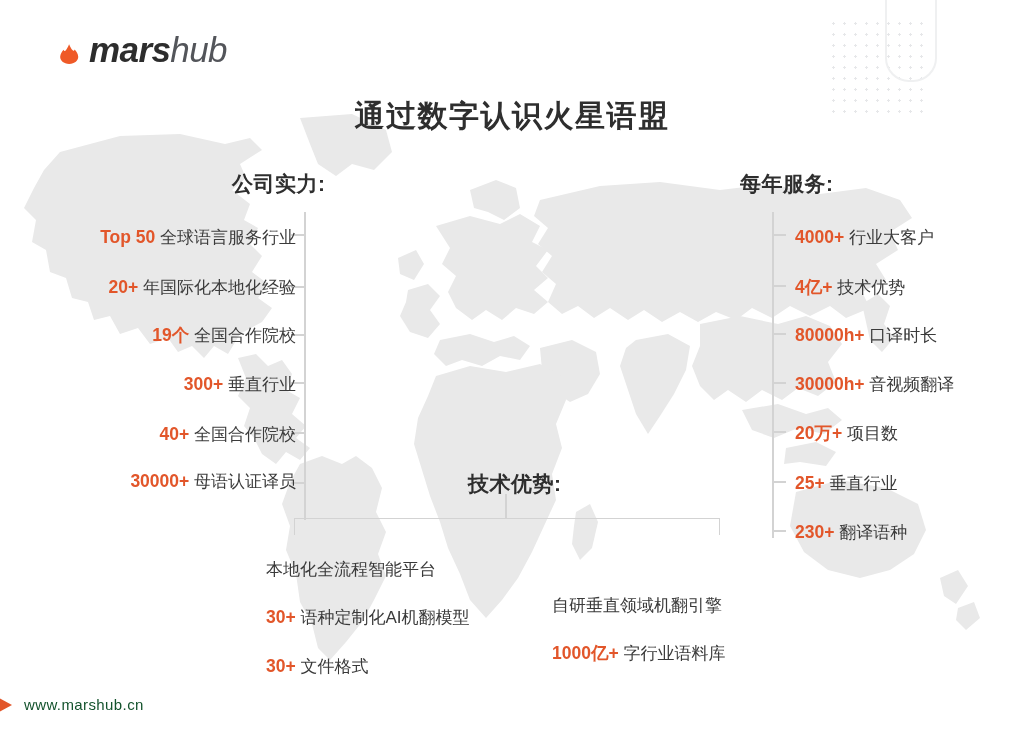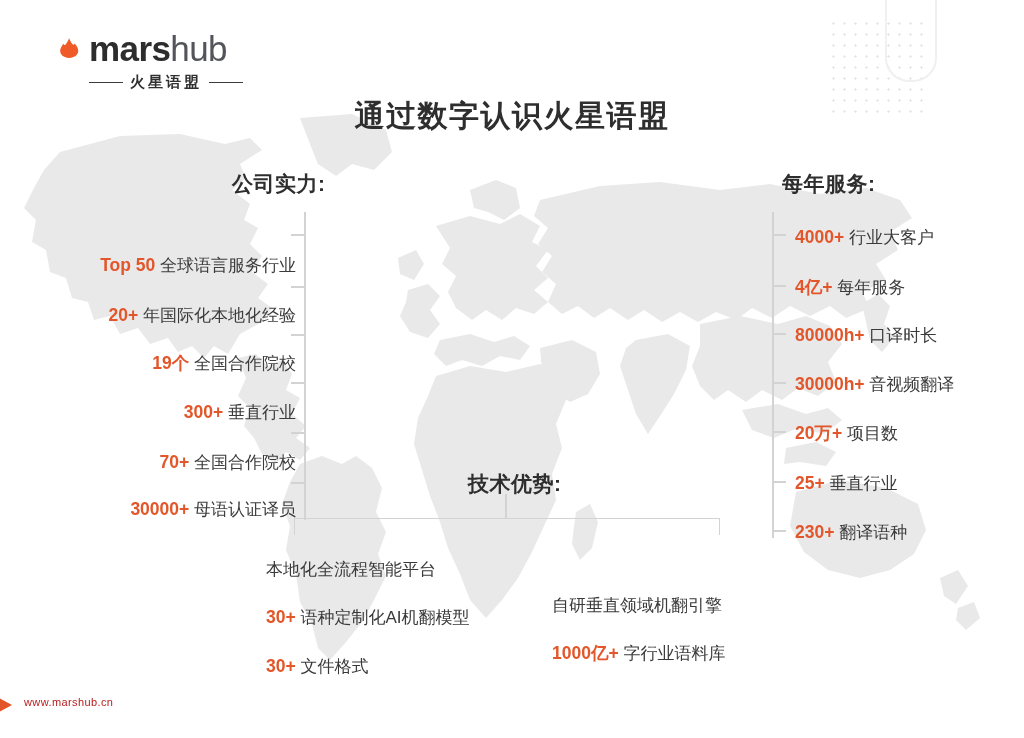--- a/index.html
+++ b/index.html
@@ -63,22 +63,23 @@
   .logo {
     position: absolute;
     left: 56px;
     top: 30px;
     width: 230px;
     height: 62px;
     z-index: 5;
   }
   .logo-row {
     display: flex;
-    align-items: center;
+    align-items: flex-end;
     height: 38px;
+    font-style: italic;
   }
   .logo-flame {
     width: 26px;
     height: 26px;
     margin-right: 7px;
     flex: 0 0 auto;
     display: block;
   }
   .logo-word {
     font-size: 35px;
@@ -136,21 +137,21 @@
   .sec-head {
     position: absolute;
     font-size: 21px;
     font-weight: bold;
     color: #2e2e2e;
     letter-spacing: 0.5px;
     z-index: 5;
     white-space: nowrap;
   }
   .sec-head.left   { left: 232px; top: 170px; }
-  .sec-head.right  { left: 740px; top: 170px; margin-left: 42px; }
+  .sec-head.right  { left: 740px; top: 170px; }
   .sec-head.center { left: 452px; top: 470px; margin-left: 16px; }
 
   
   .stat {
     position: absolute;
     font-size: 17px;
     line-height: 22px;
     white-space: nowrap;
     color: #3a3a3a;
     z-index: 5;
@@ -162,21 +163,20 @@
   }
   .stat .lbl {
     color: #3b3b3b;
     font-weight: normal;
   }
 
   
   .col-left .stat {
     right: 728px;         
     text-align: left;
-    margin-top: 28px;
   }
   
   .col-right .stat {
     left: 795px;
     text-align: left;
   }
 
   
   .axis {
     position: absolute;
@@ -245,23 +245,23 @@
     height: 0;
     border-top: 11px solid transparent;
     border-bottom: 11px solid transparent;
     border-left: 20px solid #e2562a;
     z-index: 5;
   }
   .footer-url {
     position: absolute;
     left: 24px;
     top: 696px;
-    font-size: 11px;
+    font-size: 15px;
     letter-spacing: 0.4px;
-    color: #b91c1c;
+    color: #14532d;
     z-index: 5;
     white-space: nowrap;
   }
 </style>
 </head>
 <body>
 
 <div class="page">
 
   <svg class="worldmap" viewBox="0 0 1024 566" preserveAspectRatio="xMidYMid slice" aria-hidden="true">
@@ -337,25 +337,20 @@
       <svg class="logo-flame" viewBox="0 0 26 26" aria-hidden="true">
         <path d="M13.1 2.3 c1.3 3.0 2.1 4.6 3.6 6.0 c1.0 1.0 1.5 0.6 1.9 -0.7
                  c1.9 2.1 3.4 4.4 3.6 7.0 c0.3 4.1 -3.5 7.3 -9.0 7.3
                  c-5.5 0 -9.3 -3.2 -9.0 -7.3 c0.2 -2.7 1.6 -4.8 3.4 -6.8
                  c0.5 1.4 1.1 1.7 2.0 0.6 C11.0 6.8 11.9 5.2 13.1 2.3 Z" fill="#ef5a28"></path>
       </svg>
       <div class="logo-word">
         <span class="w-bold">mars</span><span class="w-light">hub</span>
       </div>
     </div>
-    <div class="logo-sub">
-      <span class="rule"></span>
-      <span class="cn">火星语盟</span>
-      <span class="rule"></span>
-    </div>
   </div>
 
   <div class="main-title">通过数字认识火星语盟</div>
 
   <div class="sec-head left">公司实力:</div>
 
   <div class="axis axis-left"></div>
   <div class="tick tick-left" style="top:234px"></div>
   <div class="tick tick-left" style="top:286px"></div>
   <div class="tick tick-left" style="top:334px"></div>
@@ -374,21 +369,21 @@
     </div>
     <div class="stat" style="top:324px">
       <span class="num">19个</span>
       <span class="lbl">全国合作院校</span>
     </div>
     <div class="stat" style="top:373px">
       <span class="num">300+</span>
       <span class="lbl">垂直行业</span>
     </div>
     <div class="stat" style="top:423px">
-      <span class="num">70+</span>
+      <span class="num">40+</span>
       <span class="lbl">全国合作院校</span>
     </div>
     <div class="stat" style="top:470px">
       <span class="num">30000+</span>
       <span class="lbl">母语认证译员</span>
     </div>
   </div>
 
   <div class="sec-head right">每年服务:</div>
 
@@ -401,21 +396,21 @@
   <div class="tick tick-right" style="top:481px"></div>
   <div class="tick tick-right" style="top:530px"></div>
 
   <div class="col-right">
     <div class="stat" style="top:226px">
       <span class="num">4000+</span>
       <span class="lbl">行业大客户</span>
     </div>
     <div class="stat" style="top:276px">
       <span class="num">4亿+</span>
-      <span class="lbl">每年服务</span>
+      <span class="lbl">技术优势</span>
     </div>
     <div class="stat" style="top:324px">
       <span class="num">80000h+</span>
       <span class="lbl">口译时长</span>
     </div>
     <div class="stat" style="top:373px">
       <span class="num">30000h+</span>
       <span class="lbl">音视频翻译</span>
     </div>
     <div class="stat" style="top:422px">

